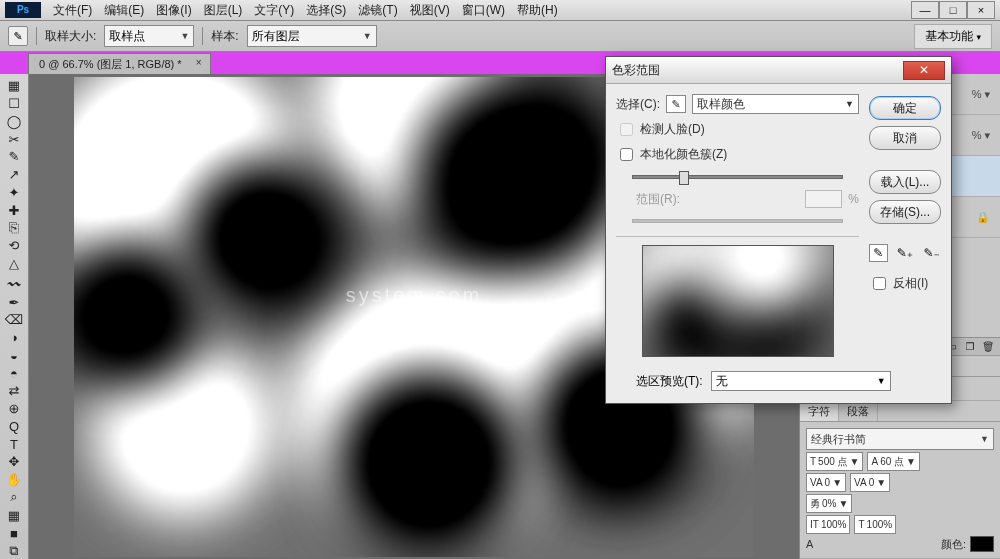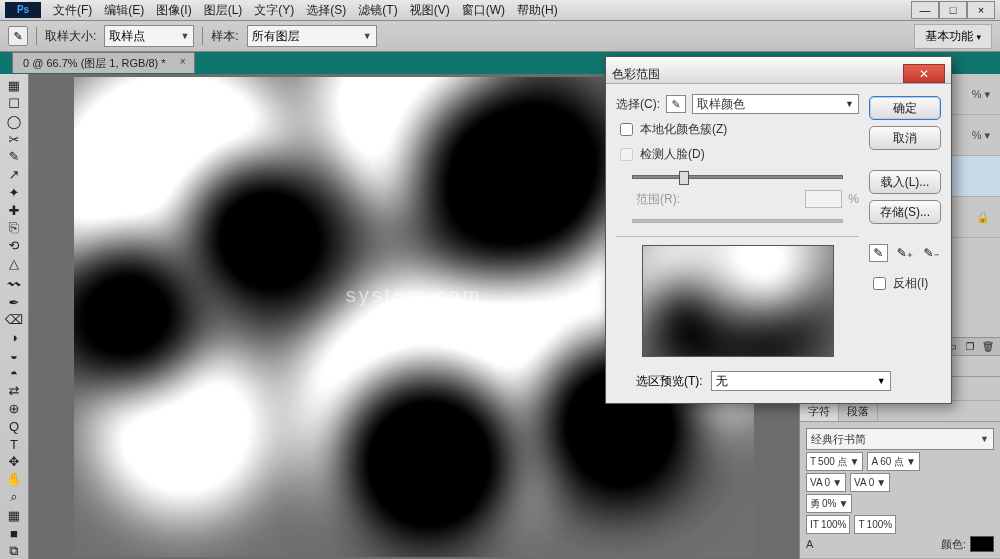--- a/index.html
+++ b/index.html
@@ -11,21 +11,21 @@
 .winctrl{margin-left:auto;display:flex;gap:0}
 .wbtn{width:26px;height:16px;border:1px solid #888;background:#e0e0e0;display:flex;align-items:center;justify-content:center;font-size:11px}
 
 .optbar{height:30px;background:linear-gradient(#cfcfcf,#c3c3c3);border-bottom:1px solid #888;display:flex;align-items:center;padding:0 8px;gap:8px}
 .eyeico{width:18px;height:18px;border:1px solid #888;border-radius:2px;background:#eee;display:flex;align-items:center;justify-content:center;font-size:11px}
 .lbl{color:#222;white-space:nowrap}
 .combo{height:20px;border:1px solid #888;background:#f4f4f4;padding:0 4px;display:flex;align-items:center;gap:4px;min-width:90px}
 .combo .dd{margin-left:auto;font-size:9px;color:#444}
 .rightpane-flag{margin-left:auto;padding:3px 10px;background:#e0e0e0;border:1px solid #aaa}
 
-.doctabs{height:22px;background:#0f766e;display:flex;align-items:flex-start;padding-left:12px}
+.doctabs{height:22px;background:#d946ef;display:flex;align-items:center;padding-left:28px}
 .doctab{background:#bdbdbd;border:1px solid #777;border-bottom:none;padding:3px 28px 2px 10px;font-size:11px;color:#222;position:relative}
 .doctab .x{position:absolute;right:8px;top:3px;font-size:10px;color:#333}
 
 .workrow{flex:1;display:flex;min-height:0}
 .toolcol{width:28px;background:linear-gradient(#d4d4d4,#c4c4c4);border-right:1px solid #888;display:flex;flex-direction:column;align-items:center;padding-top:4px;gap:2px}
 .tool{width:22px;height:20px;display:flex;align-items:center;justify-content:center;font-size:13px;color:#222}
 .canvaswrap{flex:1;background:#6d6d6d;display:flex;align-items:center;justify-content:center;position:relative;overflow:hidden}
 .canvas{width:680px;height:480px;background:#5a5a5a;position:relative;overflow:hidden}
 .cloud{position:absolute;inset:-40px;background:#777;filter:contrast(180%) blur(1px)}
 .cloud span{position:absolute;border-radius:50%;filter:blur(28px)}
@@ -38,26 +38,26 @@
 .iconbar{height:18px;background:#bbb;border-bottom:1px solid #999;display:flex;justify-content:flex-end;align-items:center;gap:2px;padding-right:4px}
 .iconbar span{width:16px;height:14px;display:inline-flex;align-items:center;justify-content:center;font-size:10px;color:#222}
 .tabs2{height:20px;display:flex;background:#c8c8c8;border-bottom:1px solid #999}
 .tabs2 div{padding:3px 8px;border-right:1px solid #aaa;color:#222}
 .tabs2 .act{background:#dcdcdc}
 .rpanel-block{padding:4px 6px;border-bottom:1px solid #aaa;color:#333}
 .inprow{display:flex;align-items:center;gap:4px;margin:2px 0}
 .numbox{display:inline-flex;align-items:center;border:1px solid #888;background:#fff;height:17px;padding:0 3px;gap:2px;font-size:10px}
 
 .dialog{position:absolute;left:605px;top:56px;width:345px;background:#ececec;border:1px solid #555;box-shadow:4px 4px 12px rgba(0,0,0,.4);font-size:12px}
-.dlg-title{height:26px;background:linear-gradient(#fdfdfd,#dadada);border-bottom:1px solid #aaa;display:flex;align-items:flex-end;padding:0 6px;color:#222}
+.dlg-title{height:26px;background:linear-gradient(#fdfdfd,#dadada);border-bottom:1px solid #aaa;display:flex;align-items:center;padding:0 6px;color:#222}
 .dlg-title .dclose{margin-left:auto;width:40px;height:17px;background:linear-gradient(#e06050,#c83a2d);color:#fff;display:flex;align-items:center;justify-content:center;font-size:12px;border:1px solid #933}
 .dlg-body{display:flex;padding:10px 10px 6px 10px;gap:10px}
 .dlg-left{flex:1;display:flex;flex-direction:column;gap:6px}
 .dlg-right{width:72px;display:flex;flex-direction:column;gap:6px;padding-top:2px}
-.dbtn{height:22px;border:1px solid #888;background:linear-gradient(#fafafa,#dcdcdc);border-radius:5px;display:flex;align-items:center;justify-content:center;color:#222}
+.dbtn{height:22px;border:1px solid #888;background:linear-gradient(#fafafa,#dcdcdc);border-radius:11px;display:flex;align-items:center;justify-content:center;color:#222}
 .dbtn.primary{border:1px solid #3b78c4;box-shadow:0 0 0 1px #aed0f0 inset}
 .drow{display:flex;align-items:center;gap:6px;color:#333}
 .drow.dim{color:#9a9a9a}
 .dselect{flex:1;display:flex;align-items:center;border:1px solid #888;background:#fff;height:18px;padding:0 4px}
 .dselect .dd{margin-left:auto;font-size:9px}
 .sel-icon{width:18px;height:16px;border:1px solid #888;background:#fff;display:flex;align-items:center;justify-content:center;font-size:11px}
 .fuzzbox{width:35px;height:16px;border:1px solid #4a7ab8;background:#4a7ab8;color:#fff;text-align:center;font-size:11px;padding:0 2px}
 .slider{display:flex;align-items:center;height:14px}
 .slider .track{flex:1;height:2px;background:#888;border:1px solid #666;position:relative}
 .slider .thumb{position:absolute;top:-5px;left:22%;width:8px;height:12px;background:#ddd;border:1px solid #555}
@@ -268,27 +268,27 @@
   <div class="dlg-body">
     <div class="dlg-left">
       <div class="drow">
         <span>选择(C):</span>
         <div class="sel-icon">✎</div>
         <div class="dselect">
               <span>取样颜色</span>
               <span class="dd">▼</span>
             </div>
       </div>
+      <label class="check dim">
+            <input type="checkbox" disabled="" style="">
+            <span>检测人脸(D)</span>
+          </label>
       <label class="check">
             <input type="checkbox" style="">
             <span>本地化颜色簇(Z)</span>
-          </label>
-      <label class="check dim">
-            <input type="checkbox" disabled="" style="">
-            <span>检测人脸(D)</span>
           </label>
       <div class="slider" style="padding:0 16px">
             <div class="track">
               <div class="thumb"></div>
             </div>
           </div>
       <div class="drow dim" style="padding-left:20px">
         <span>范围(R):</span>
         <span style="flex:1"></span>
         <span style="width:35px;height:16px;border:1px solid #bbb;background:#f2f2f2"></span>

